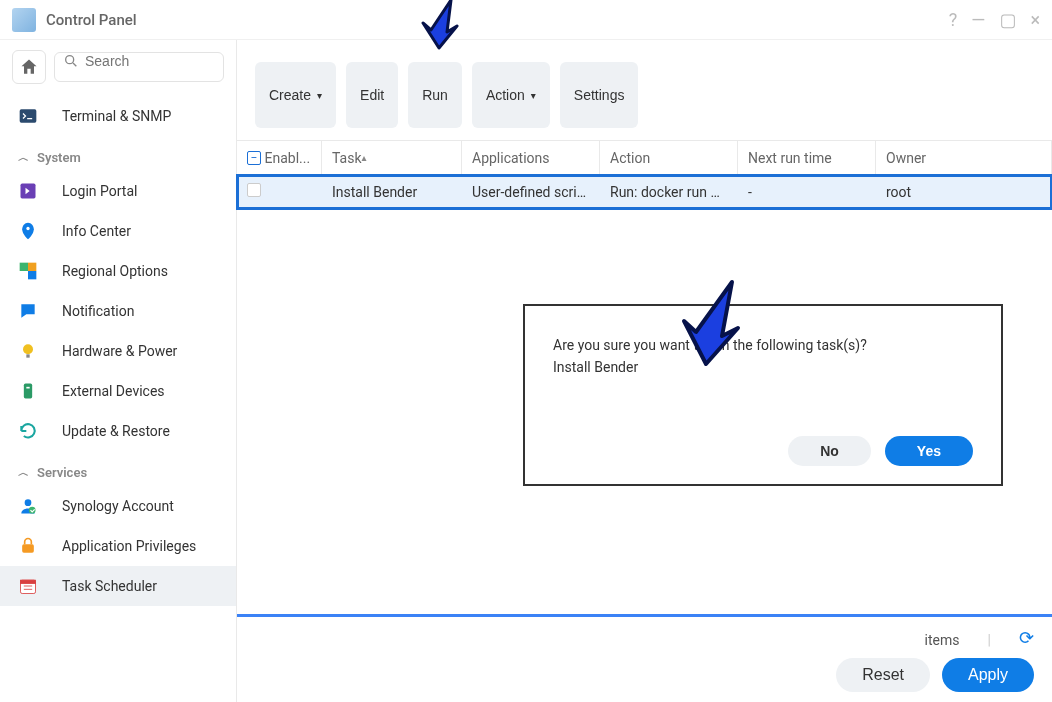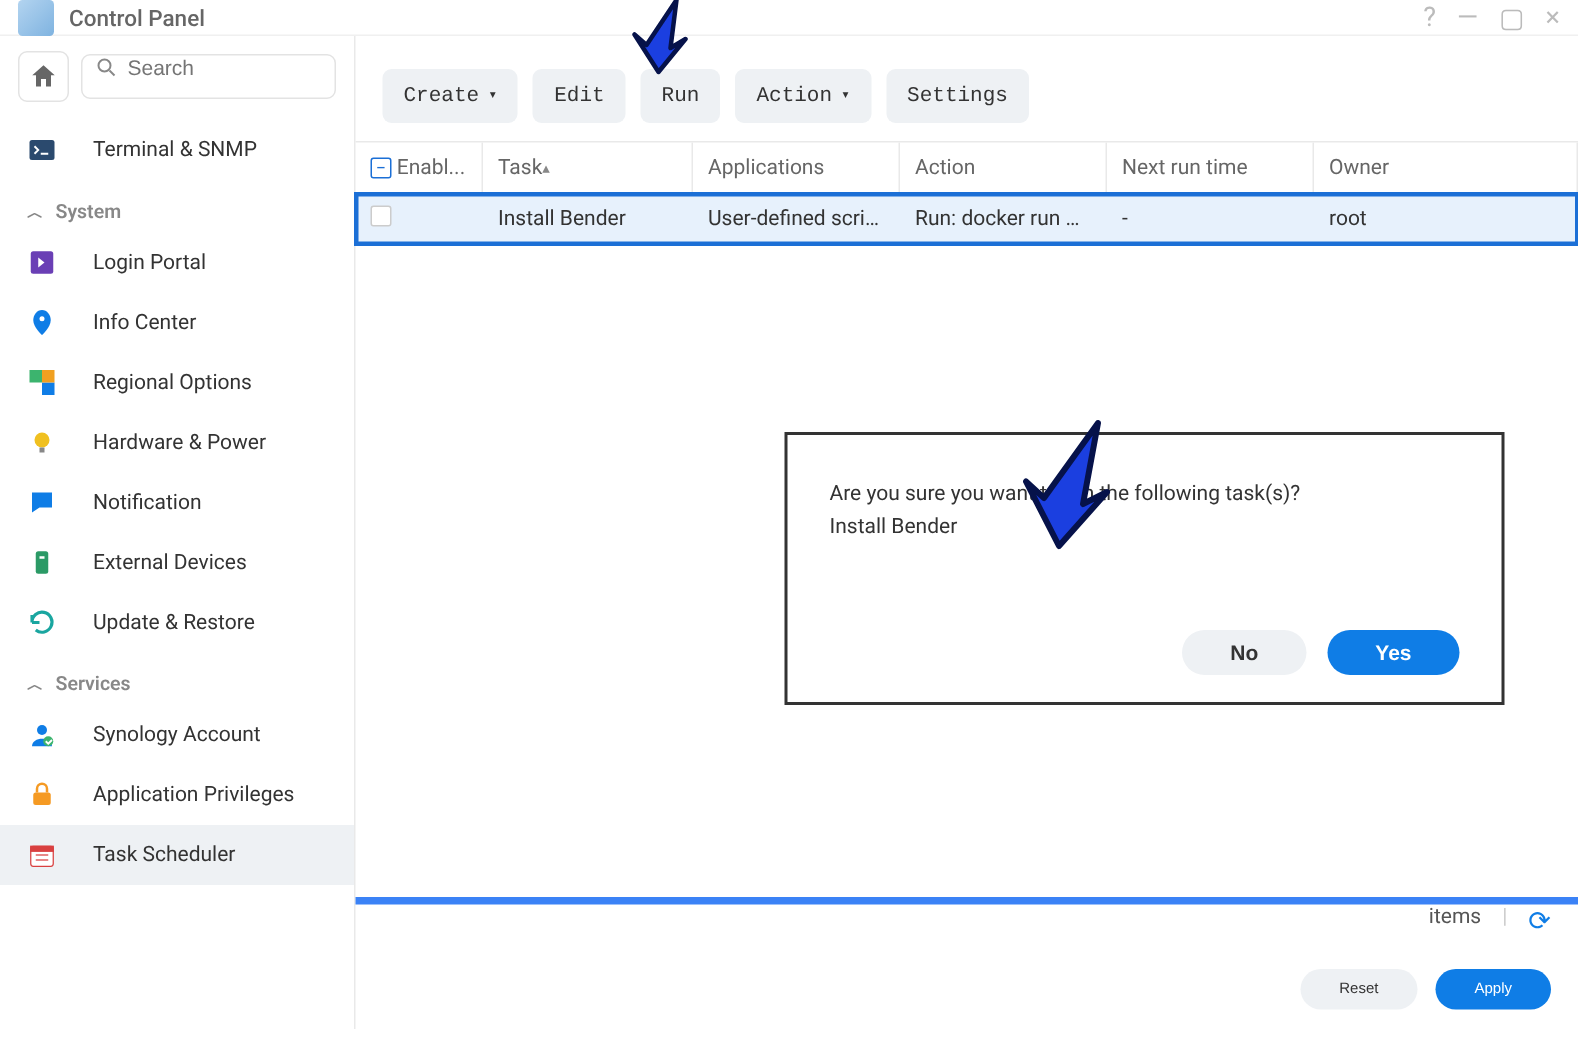--- a/index.html
+++ b/index.html
@@ -1,19 +1,19 @@
 <!DOCTYPE html>
 <html><head>
 <meta charset="utf-8">
 <style>
 * { margin: 0; padding: 0; box-sizing: border-box; }
 body { font-family: -apple-system, BlinkMacSystemFont, "Segoe UI", Roboto, sans-serif; font-size: 14px; color: #333; background: #fff; width: 1052px; height: 702px; overflow: hidden; position: relative; }
 
 
-.titlebar { height: 24px; display: flex; align-items: center; padding: 0 12px; background: #fff; border-bottom: 1px solid #f0f0f0; }
+.titlebar { height: 40px; display: flex; align-items: center; padding: 0 12px; background: #fff; border-bottom: 1px solid #f0f0f0; }
 .titlebar .app-icon { width: 24px; height: 24px; margin-right: 10px; background: linear-gradient(135deg,#b3d4f0,#7fb3e0); border-radius: 3px; }
 .titlebar .title { font-size: 15px; color: #666; font-weight: 500; }
 .titlebar .win-controls { margin-left: auto; display: flex; gap: 14px; color: #bbb; font-size: 18px; }
 .titlebar .win-controls span { cursor: pointer; }
 
 
 .layout { display: flex; height: calc(702px - 40px); }
 .sidebar { width: 237px; border-right: 1px solid #e9e9e9; overflow-y: auto; padding-top: 10px; }
 .content { flex: 1; display: flex; flex-direction: column; position: relative; }
 
@@ -26,21 +26,21 @@
 
 .side-item { display: flex; align-items: center; gap: 24px; padding: 10px 18px; cursor: pointer; color: #333; }
 .side-item.active { background: #eef1f4; }
 .side-item .icon { width: 20px; height: 20px; display: flex; align-items: center; justify-content: center; }
 
 .section-header { display: flex; align-items: center; gap: 8px; padding: 14px 18px 6px; color: #888; font-size: 13px; font-weight: 600; cursor: pointer; }
 .section-header .chev { font-size: 11px; }
 
 
 .toolbar { padding: 22px 18px 12px; display: flex; gap: 10px; }
-.tb-btn { background: #eef1f4; border: none; border-radius: 6px; padding: 10px 14px; font-size: 14px; color: #333; cursor: pointer; display: flex; align-items: center; gap: 6px; font-family: Liberation Mono, monospace; }
+.tb-btn { background: #eef1f4; border: none; border-radius: 6px; padding: 25px 14px; font-size: 14px; color: #333; cursor: pointer; display: flex; align-items: center; gap: 6px; }
 .tb-btn .caret { font-size: 10px; }
 
 
 .table { border-top: 1px solid #e9e9e9; }
 .th-row, .td-row { display: flex; align-items: center; height: 34px; border-bottom: 1px solid #e9e9e9; font-size: 14px; }
 .th-row { color: #666; }
 .th-row .cell { border-right: 1px solid #e9e9e9; height: 100%; display: flex; align-items: center; padding: 0 10px; }
 .td-row { color: #333; }
 .td-row .cell { padding: 0 10px; }
 .td-row.selected { background: #e7f1fc; outline: 3px solid #1b6fd6; outline-offset: -2px; }
@@ -48,25 +48,25 @@
 .cell.task { width: 140px; }
 .cell.apps { width: 138px; }
 .cell.action { width: 138px; }
 .cell.next { width: 138px; }
 .cell.owner { flex: 1; }
 .th-row .cell.task::after { content: " ▴"; font-size: 10px; color: #888; }
 .hdrcheck { width: 14px; height: 14px; border: 1px solid #1b6fd6; background: #fff; display: inline-flex; align-items: center; justify-content: center; color: #1b6fd6; font-size: 12px; line-height: 1; border-radius: 2px; }
 .rowcheck { width: 14px; height: 14px; background: #fff; border: 1px solid #ccc; border-radius: 2px; display: inline-block; }
 
 
-.statusbar { position: absolute; bottom: 54px; left: 0; right: 0; height: 34px; border-top: 5px solid #3b82f6; display: flex; align-items: flex-start; justify-content: flex-end; padding: 0 18px; gap: 14px; color: #555; }
+.statusbar { position: absolute; bottom: 54px; left: 0; right: 0; height: 34px; border-top: 3px solid #3b82f6; display: flex; align-items: flex-end; justify-content: flex-end; padding: 0 18px; gap: 28px; color: #555; }
 .refresh { color: #0f7de6; font-size: 18px; cursor: pointer; }
 
 .footer { position: absolute; bottom: 0; left: 0; right: 0; height: 54px; display: flex; align-items: center; justify-content: flex-end; padding: 0 18px; gap: 12px; }
-.btn { border: none; border-radius: 18px; padding: 8px 26px; font-size: 10px; cursor: pointer; }
+.btn { border: none; border-radius: 18px; padding: 8px 26px; font-size: 16px; cursor: pointer; }
 .btn.reset { background: #eef1f4; color: #333; }
 .btn.apply { background: #0f7de6; color: #fff; }
 
 
 .dialog { position: absolute; left: 286px; top: 264px; width: 480px; height: 182px; border: 2px solid #333; background: #fff; padding: 28px 28px 18px; display: flex; flex-direction: column; }
 .dialog-text { flex: 1; font-size: 14px; color: #333; line-height: 1.6; }
 .dialog-actions { display: flex; justify-content: flex-end; gap: 14px; }
 .dlg-btn { border: none; border-radius: 18px; padding: 7px 32px; font-size: 14px; cursor: pointer; font-weight: bold; }
 .dlg-btn.no { background: #eef1f4; color: #333; }
 .dlg-btn.yes { background: #0f7de6; color: #ffffff; }
@@ -150,34 +150,34 @@
           <svg class="ic" viewBox="0 0 24 24">
             <rect x="2" y="2" width="10" height="10" fill="#3cb46e"></rect>
             <rect x="12" y="12" width="10" height="10" fill="#0f7de6"></rect>
             <rect x="12" y="2" width="10" height="10" fill="#f0a020"></rect>
           </svg>
         </span>
       <span>Regional Options</span>
     </div>
     <div class="side-item">
       <span class="icon">
+          <svg class="ic" viewBox="0 0 24 24" fill="#0f7de6">
+            <path d="M4 4h16v12H10l-6 4V4z"></path>
+          </svg>
+        </span>
+      <span>Notification</span>
+    </div>
+    <div class="side-item">
+      <span class="icon">
           <svg class="ic" viewBox="0 0 24 24" fill="#f0c020">
             <circle cx="12" cy="10" r="6"></circle>
             <rect x="10" y="16" width="4" height="4" fill="#888"></rect>
           </svg>
         </span>
       <span>Hardware &amp; Power</span>
-    </div>
-    <div class="side-item">
-      <span class="icon">
-          <svg class="ic" viewBox="0 0 24 24" fill="#0f7de6">
-            <path d="M4 4h16v12H10l-6 4V4z"></path>
-          </svg>
-        </span>
-      <span>Notification</span>
     </div>
     <div class="side-item">
       <span class="icon">
           <svg class="ic" viewBox="0 0 24 24" fill="#2b9a66">
             <rect x="7" y="3" width="10" height="18" rx="2"></rect>
             <rect x="10" y="7" width="4" height="2" fill="#fff"></rect>
           </svg>
         </span>
       <span>External Devices</span>
     </div>

